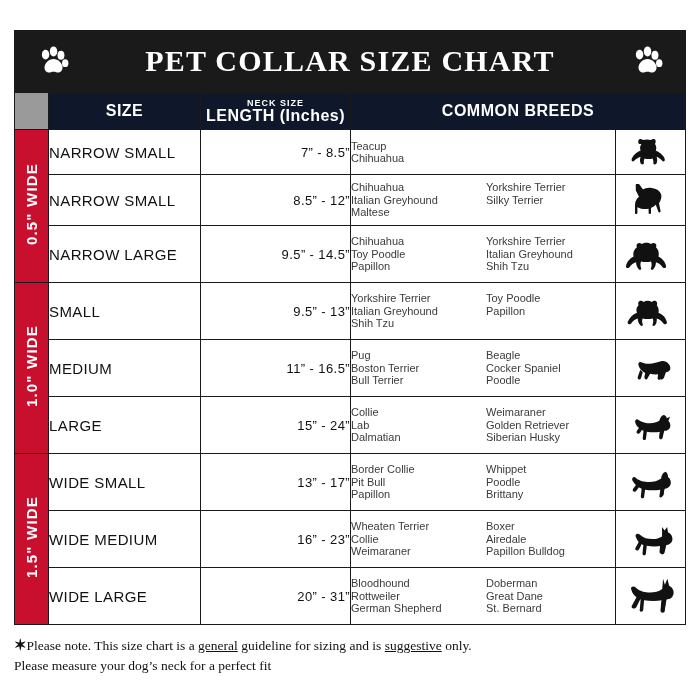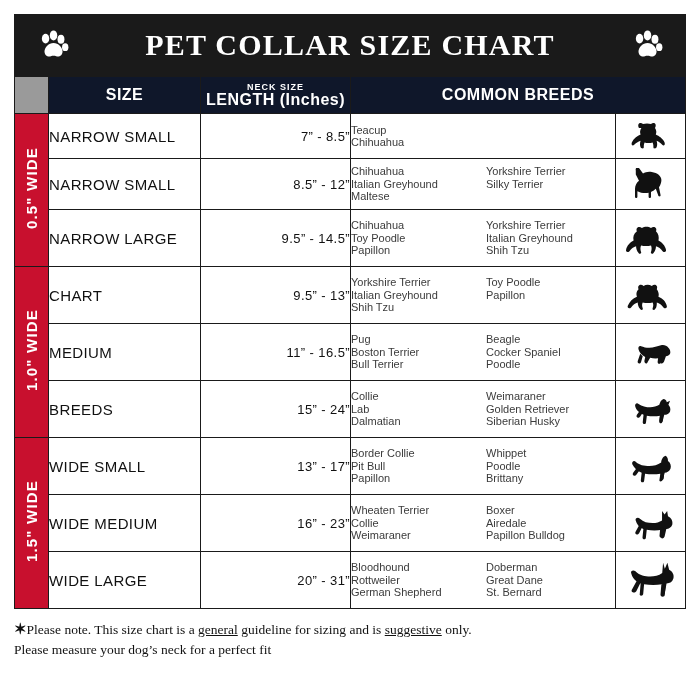--- a/index.html
+++ b/index.html
@@ -13,21 +13,21 @@
     font-family: "Liberation Sans", sans-serif;
     color: #111;
     overflow: hidden;
   }
   .page {
     width: 700px;
     height: 692px;
     position: relative;
     background: #ffffff;
     box-sizing: border-box;
-    padding: 14px 14px 0 14px;
+    padding: 30px 14px 0 14px;
   }
 
   
   .header {
     background: #1a1a1a;
     height: 62px;
     display: flex;
     align-items: center;
     justify-content: space-between;
     padding: 0 22px;
@@ -284,21 +284,21 @@
               <path d="M18 12c-2-5 3-7 6-4 3-2 8-2 11 0 3-3 8-1 6 4 3 3 4 7 3 11 4 2 8 6 9 11 1 3-2 4-4 2-2-3-5-5-8-6 0 3-1 6-3 8-1 2-4 1-3-1 1-3 1-6 0-8-4 1-8 1-12 0-1 2-1 5 0 8 1 2-2 3-3 1-2-2-3-5-3-8-3 1-6 3-8 6-2 2-5 1-4-2 1-5 5-9 9-11-1-4 0-8 4-11z" fill="#111"></path>
             </svg>
           </span>
         </td>
       </tr>
 
       <tr class="row-3">
         <td class="side-cell" rowspan="3">
           <span class="side-rot">1.0" WIDE</span>
         </td>
-        <td class="size-cell">CHART</td>
+        <td class="size-cell">SMALL</td>
         <td class="length-cell">9.5” - 13”</td>
         <td class="breeds-cell">
           <div class="breeds-wrap">
             <div class="breeds-col">
               <div>Yorkshire Terrier</div>
               <div>Italian Greyhound</div>
               <div>Shih Tzu</div>
             </div>
             <div class="breeds-col">
               <div>Toy Poodle</div>
@@ -334,21 +334,21 @@
         <td class="silh-cell">
           <span>
             <svg viewBox="0 0 70 40" width="58" height="34" aria-hidden="true">
               <path d="M47 12c3-1 7 0 9 3 2 2 3 5 2 7-1 2-3 3-5 3l-2 6c-1 3-4 4-5 1l1-5c-4 1-9 1-13 0l-3 5c-1 3-4 2-4-1l1-5c-4-2-7-5-8-9-1-3 1-5 3-4 3 1 6 2 10 2 5 0 10-2 14-3z" fill="#111"></path>
               <path d="M22 22l-3 9c-1 3 3 4 4 1l2-7zM44 24l-1 8c0 3 4 3 4 0l1-8z" fill="#111"></path>
             </svg>
           </span>
         </td>
       </tr>
       <tr class="row-3">
-        <td class="size-cell">BREEDS</td>
+        <td class="size-cell">LARGE</td>
         <td class="length-cell">15” - 24”</td>
         <td class="breeds-cell">
           <div class="breeds-wrap">
             <div class="breeds-col">
               <div>Collie</div>
               <div>Lab</div>
               <div>Dalmatian</div>
             </div>
             <div class="breeds-col">
               <div>Weimaraner</div>

